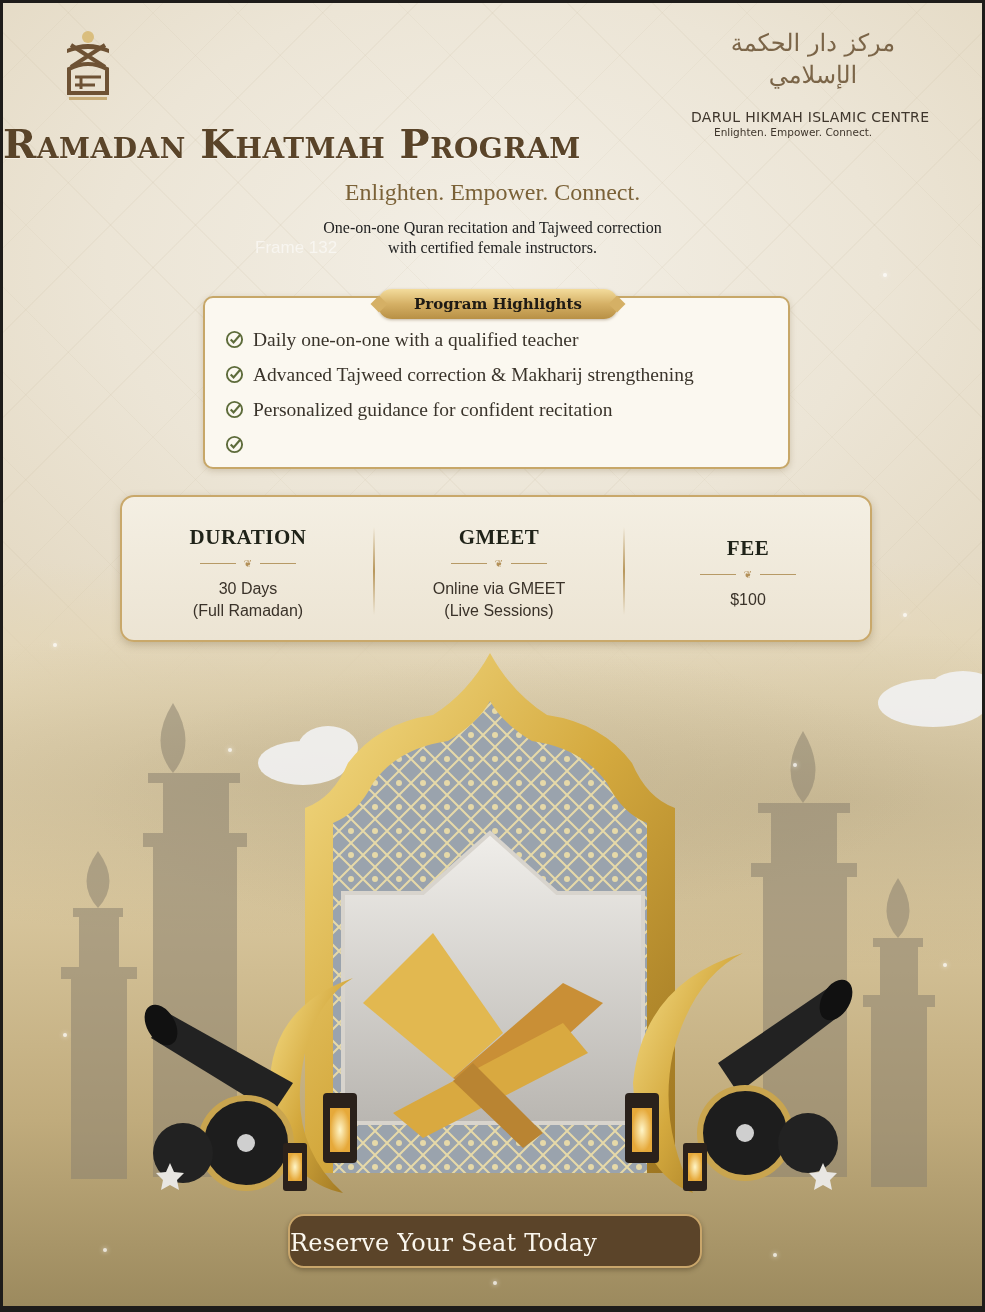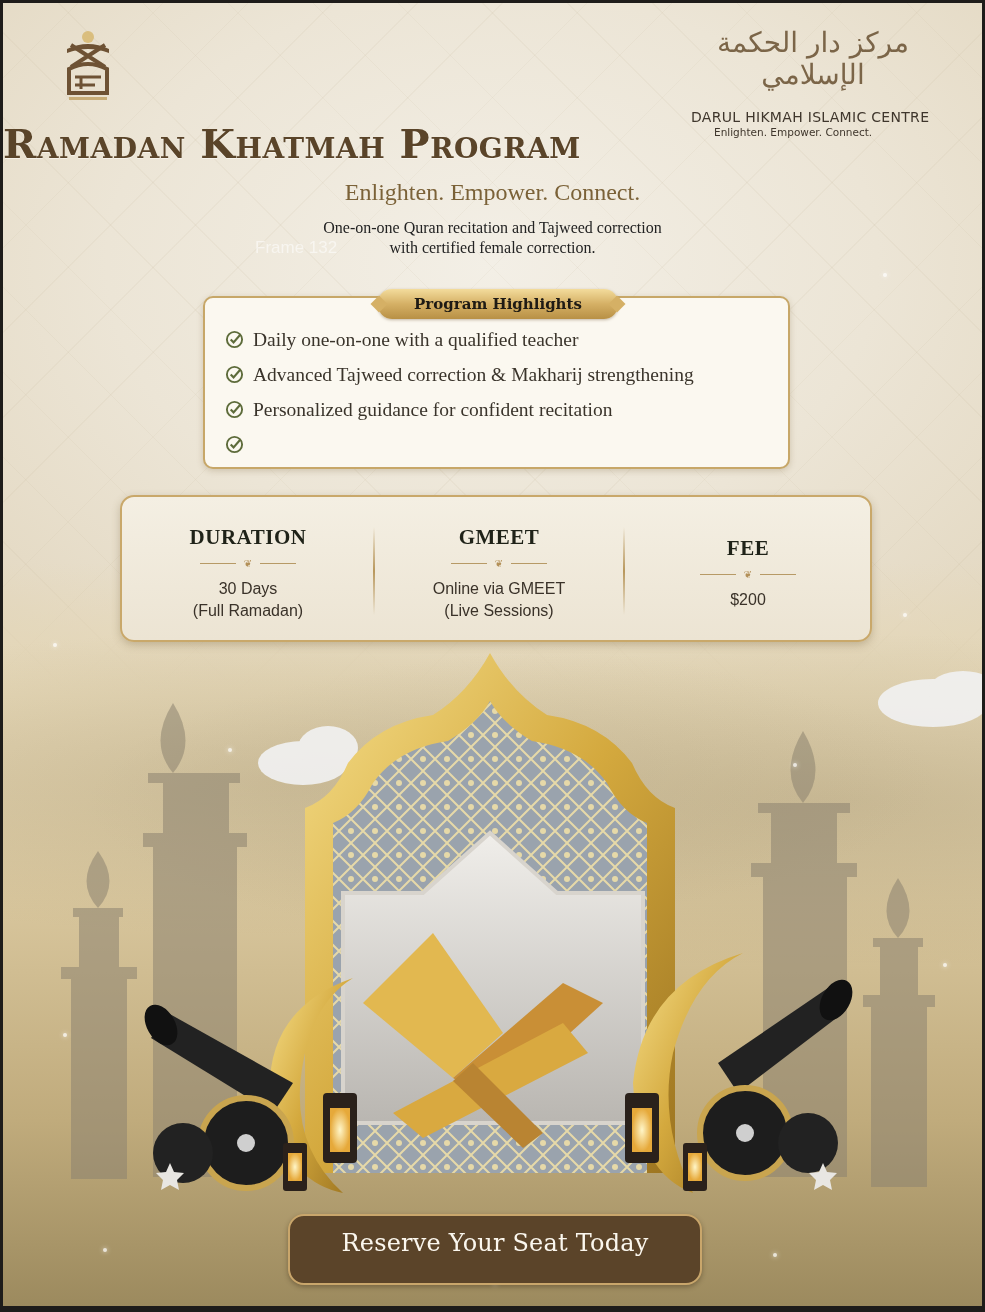--- a/index.html
+++ b/index.html
@@ -25,21 +25,21 @@
     position: absolute; left: -50px; top: 600px; width: 1100px; height: 360px;
     background: radial-gradient(ellipse at 30% 50%, rgba(170,155,120,0.35), rgba(0,0,0,0) 60%),
                 radial-gradient(ellipse at 80% 55%, rgba(160,145,110,0.35), rgba(0,0,0,0) 60%);
   }
   .sparkle { position: absolute; width: 4px; height: 4px; border-radius: 50%; background: #fff; opacity: .75; box-shadow: 0 0 5px #fff; }
 
   
   .logo-left { position: absolute; left: 56px; top: 24px; width: 58px; height: 78px; }
   .logo-right { position: absolute; left: 680px; top: 24px; width: 260px; }
   .arabic {
-    font-family: "DejaVu Serif", serif; font-size: 28px; color: #7b6548; text-align: center; direction: rtl; line-height: 32px;
+    font-family: "DejaVu Serif", serif; font-size: 24px; color: #7b6548; text-align: center; direction: rtl; line-height: 32px;
     letter-spacing: 1px;
   }
   .org-name { font-family: "DejaVu Sans", sans-serif; font-size: 14px; color: #3f362c; letter-spacing: .3px; margin-left: 8px; margin-top: 18px; }
   .org-tag { font-family: "DejaVu Sans", sans-serif; font-size: 10.5px; color: #3f362c; margin-left: 31px; margin-top: 1px; }
 
   .title {
     position: absolute; left: 0; top: 117px; width: 100%; 
     font-family: "DejaVu Serif", serif; font-weight: bold; color: #5a4429;
     font-size: 40px; letter-spacing: 0.5px; font-variant: small-caps;
     text-shadow: 0 1px 0 rgba(255,255,255,.5);
@@ -80,23 +80,23 @@
   .info-col h3 { font-family: "Liberation Serif", serif; font-weight: bold; font-size: 21px; color: #1f2218; letter-spacing: .5px; }
   .info-val { font-family: "Liberation Sans", sans-serif; font-size: 16px; color: #3a3229; line-height: 22px; }
   .ornament { display: flex; align-items: center; justify-content: center; height: 14px; margin: 6px 0 8px; }
   .ornament .ln { width: 36px; height: 1px; background: #b79a66; }
   .ornament .mid { color: #b39058; font-size: 10px; margin: 0 8px; }
   .vsep { position: absolute; top: 30px; width: 1.5px; height: 88px; background: linear-gradient(180deg, transparent, #b8975c, transparent); }
 
   
   .illus { position: absolute; left: 0; top: 0; width: 100%; height: 100%; }
   .cta-btn {
-    position: absolute; left: 285px; top: 1211px; width: 414px; height: 71px;
+    position: absolute; left: 285px; top: 1211px; width: 414px; height: 54px;
     background: #5b4429; border: 2px solid #c9a66b; border-radius: 16px;
-    color: #fbf7ee; text-align: center; line-height: 54px;
+    color: #fbf7ee; line-height: 54px;
     font-family: "DejaVu Serif", serif; font-size: 24px; letter-spacing: .2px;
     box-shadow: 0 2px 5px rgba(40,25,10,.35);
   }
   .cta-btn::before, .cta-btn::after {
     content: ""; position: absolute; top: 17px; width: 20px; height: 20px; background: #5b4429;
     border: 2px solid #c9a66b; transform: rotate(45deg); z-index: -1;
   }
   .cta-btn::before { left: -11px; border-right: none; border-top: none; }
   .cta-btn::after { right: -11px; border-left: none; border-bottom: none; }
 </style>
@@ -120,21 +120,21 @@
   <div class="logo-right">
     <div class="arabic">مركز دار الحكمة الإسلامي</div>
     <div class="org-name">DARUL HIKMAH ISLAMIC CENTRE</div>
     <div class="org-tag">Enlighten. Empower. Connect.</div>
   </div>
 
   <div class="title">Ramadan Khatmah Program</div>
   <div class="tagline">Enlighten. Empower. Connect.</div>
   <div class="desc">
     <div>One-on-one Quran recitation and Tajweed correction</div>
-    <div>with certified female correction.</div>
+    <div>with certified female instructors.</div>
   </div>
   <div class="ghost">Frame 132</div>
 
   <div class="hl-card">
     <ul class="hl-list">
       <li class="hl-item">
         <svg class="check" viewBox="0 0 20 20">
             <circle cx="10" cy="10" r="8" fill="none" stroke="#5d6b3a" stroke-width="2"></circle>
             <path d="M6 10 L9 13 L16 5" fill="none" stroke="#5d6b3a" stroke-width="2.2"></path>
           </svg>
@@ -187,21 +187,21 @@
       <div class="info-val">(Live Sessions)</div>
     </div>
     <div class="vsep" style="left:501px;"></div>
     <div class="info-col" style="left:520px;width:212px;padding-top:39px;">
       <h3>FEE</h3>
       <div class="ornament">
           <span class="ln"></span>
           <span class="mid">❦</span>
           <span class="ln"></span>
         </div>
-      <div class="info-val">$200</div>
+      <div class="info-val">$100</div>
     </div>
   </div>
 
   <svg class="illus" viewBox="0 0 979 1303">
     <defs>
       <linearGradient id="gold" x1="0" x2="1" y1="0" y2="1">
         <stop offset="0" stop-color="#f6df8a"></stop>
           <stop offset=".5" stop-color="#d4a93e"></stop>
           <stop offset="1" stop-color="#9c7420"></stop>
       </linearGradient>

